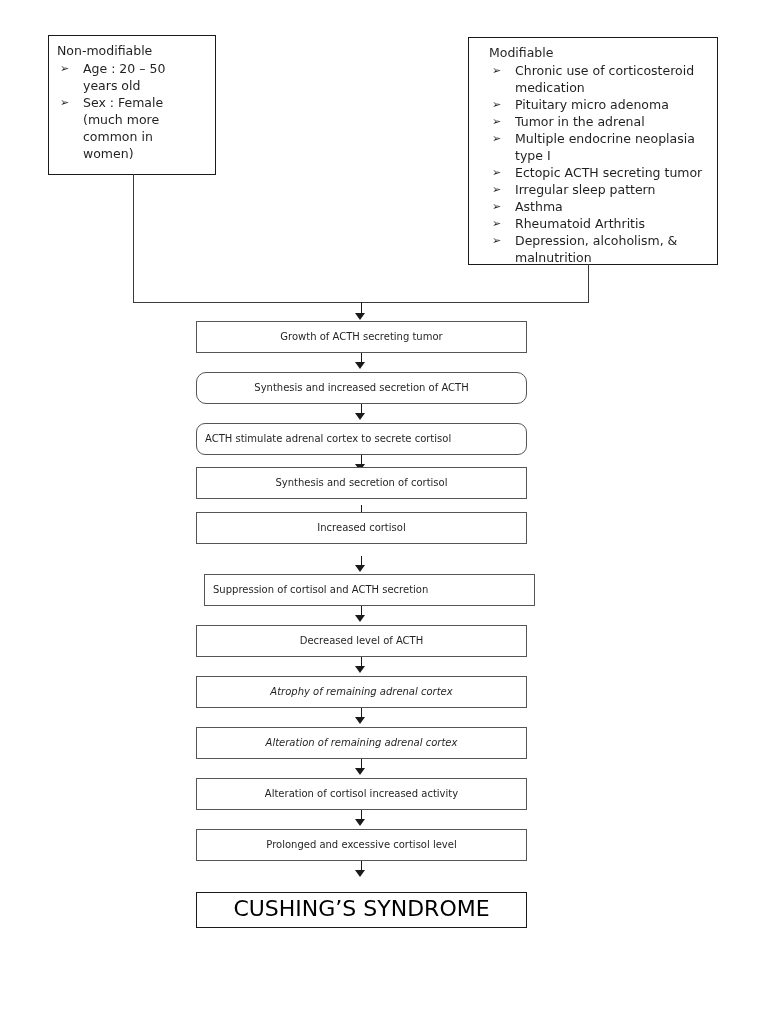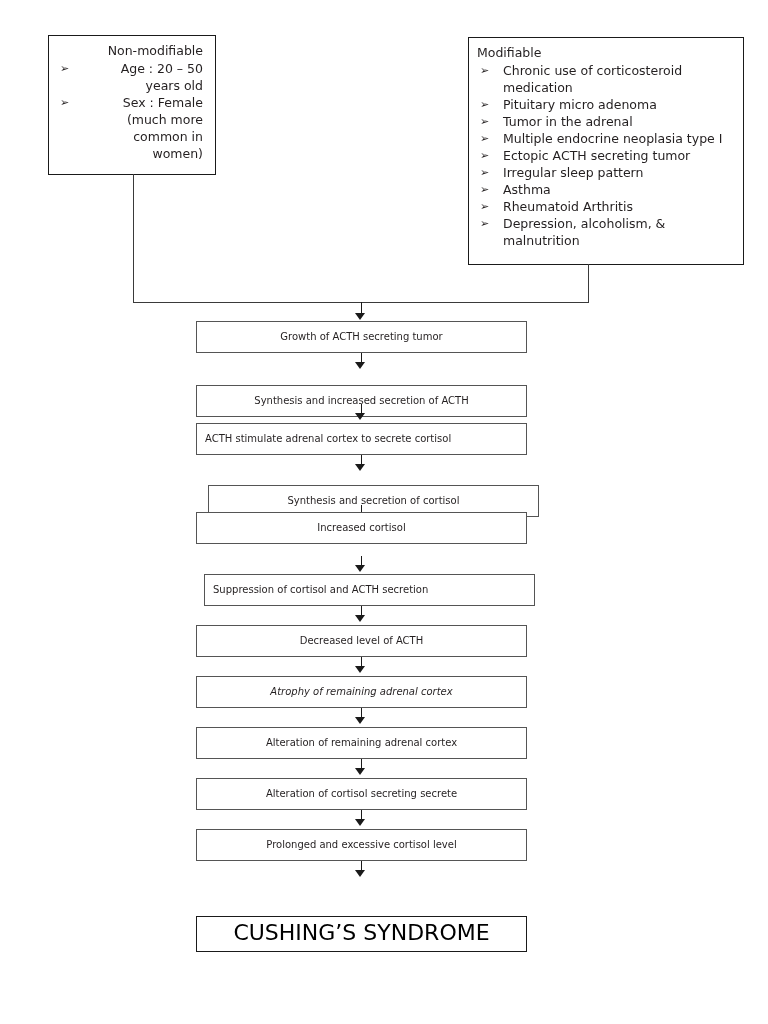--- a/index.html
+++ b/index.html
@@ -28,26 +28,25 @@
     position: absolute;
     box-sizing: border-box;
     border: 1px solid #1a1a1a;
     background: #ffffff;
     overflow: hidden;
   }
   #nonmod-box {
     left: 48px;  top: 35px;
     width: 168px; height: 140px;
     padding: 7px 12px 0 8px;
-    text-align: right;
   }
   #mod-box {
     left: 468px; top: 37px;
-    width: 276px; height: 228px;
-    padding: 7px 6px 0 8px;
+    width: 250px; height: 228px;
+    padding: 7px 6px 0 20px;
   }
   .factor-title {
     font-size: 12.5px;
     line-height: 16.5px;
     white-space: nowrap;
   }
   ul.factor-list {
     list-style: none;
     margin: 0;
     padding: 0;
@@ -192,33 +191,33 @@
   <div class="line hline" style="left:133px; top:302px; width:456px;"></div>
   <div class="arrow-stem" style="top:302px; height:15px;"></div>
   <div class="arrow-head" style="top:313px;"></div>
 
   <div class="flow-box" style="top:321px;">
     <span class="flow-text">Growth of ACTH secreting tumor</span>
   </div>
   <div class="arrow-stem" style="top:353px; height:12px;"></div>
   <div class="arrow-head" style="top:362px;"></div>
 
-  <div class="flow-box" style="top:385px;">
+  <div class="flow-box" style="top:372px;border-radius:10px;">
     <span class="flow-text">Synthesis and increased secretion of ACTH</span>
   </div>
   <div class="arrow-stem" style="top:404px; height:12px;"></div>
   <div class="arrow-head" style="top:413px;"></div>
 
-  <div class="flow-box align-left" style="top:423px;">
+  <div class="flow-box align-left" style="top:423px;border-radius:9px;">
     <span class="flow-text">ACTH stimulate adrenal cortex to secrete cortisol</span>
   </div>
   <div class="arrow-stem" style="top:455px; height:12px;"></div>
   <div class="arrow-head" style="top:464px;"></div>
 
-  <div class="flow-box" style="top:485px;margin-left:12px;">
+  <div class="flow-box" style="top:467px;">
     <span class="flow-text">Synthesis and secretion of cortisol</span>
   </div>
   <div class="arrow-stem" style="top:505px; height:12px;"></div>
   <div class="arrow-head" style="top:514px;"></div>
 
   <div class="flow-box" style="top:512px;">
     <span class="flow-text">Increased cortisol</span>
   </div>
   <div class="arrow-stem" style="top:556px; height:12px;"></div>
   <div class="arrow-head" style="top:565px;"></div>
@@ -234,35 +233,35 @@
   </div>
   <div class="arrow-stem" style="top:657px; height:12px;"></div>
   <div class="arrow-head" style="top:666px;"></div>
 
   <div class="flow-box" style="top:676px;font-style:italic;">
     <span class="flow-text">Atrophy of remaining adrenal cortex</span>
   </div>
   <div class="arrow-stem" style="top:708px; height:12px;"></div>
   <div class="arrow-head" style="top:717px;"></div>
 
-  <div class="flow-box" style="top:727px;">
+  <div class="flow-box" style="top:727px;font-style:italic;">
     <span class="flow-text">Alteration of remaining adrenal cortex</span>
   </div>
   <div class="arrow-stem" style="top:759px; height:12px;"></div>
   <div class="arrow-head" style="top:768px;"></div>
 
   <div class="flow-box" style="top:778px;">
-    <span class="flow-text">Alteration of cortisol secreting secrete</span>
+    <span class="flow-text">Alteration of cortisol increased activity</span>
   </div>
   <div class="arrow-stem" style="top:810px; height:12px;"></div>
   <div class="arrow-head" style="top:819px;"></div>
 
   <div class="flow-box" style="top:829px;">
     <span class="flow-text">Prolonged and excessive cortisol level</span>
   </div>
   <div class="arrow-stem" style="top:861px; height:12px;"></div>
   <div class="arrow-head" style="top:870px;"></div>
 
-  <div class="flow-box terminal" style="top:916px;">
+  <div class="flow-box terminal" style="top:892px;">
     <span class="flow-text">CUSHING’S SYNDROME</span>
   </div>
 
 </div>
 
 </body></html>

